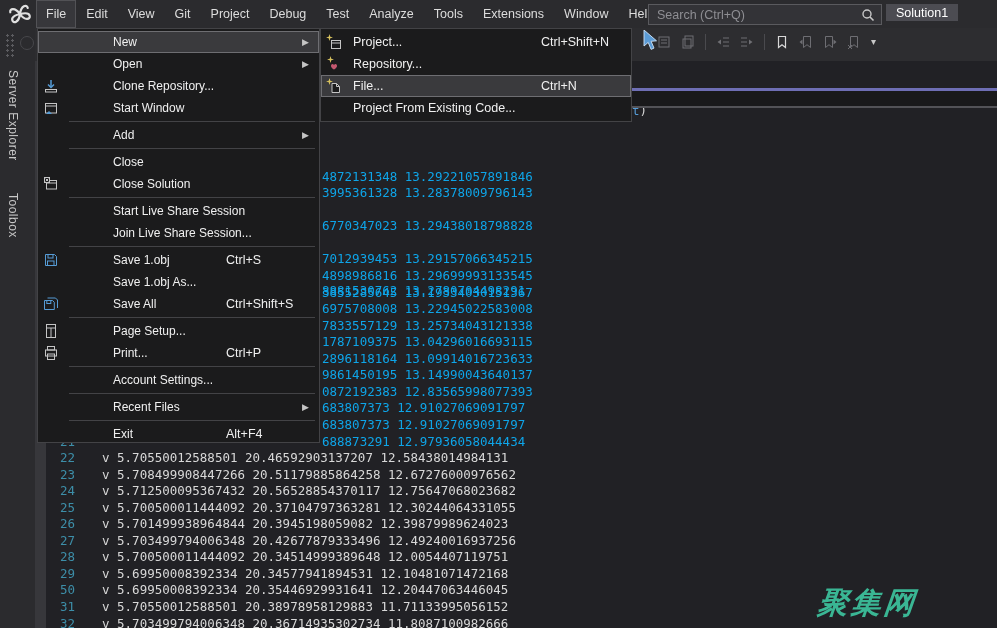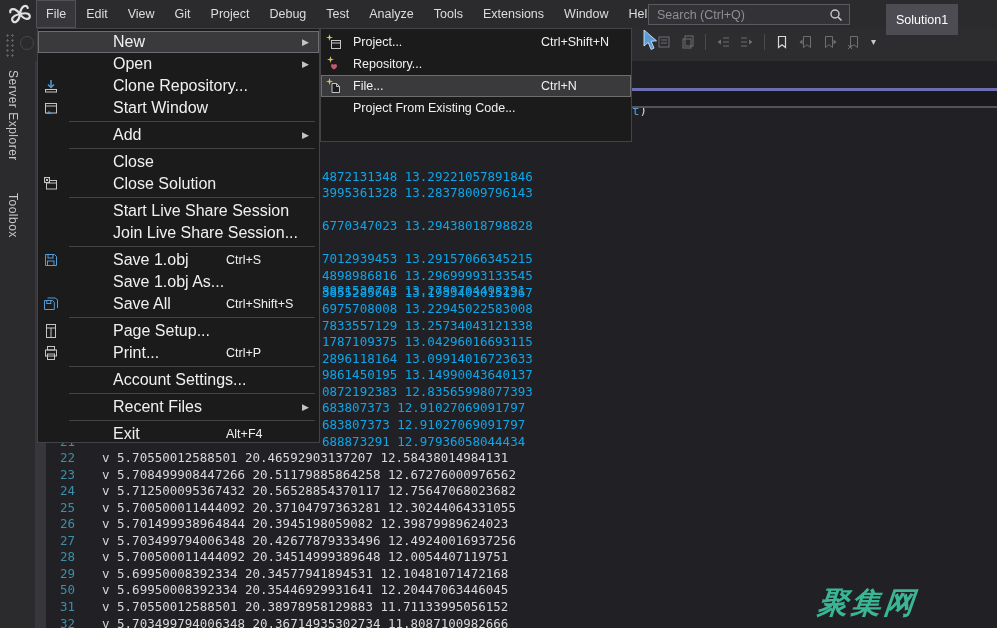--- a/index.html
+++ b/index.html
@@ -11,27 +11,27 @@
   }
   
   .titlebar { position:absolute; left:0; top:0; width:997px; height:28px; background:#2b2b2e; z-index:6; }
   .vs-logo { position:absolute; left:8px; top:3px; width:24px; height:22px; color:#e4e4e4; }
   .menubar { position:absolute; left:36px; top:0; height:28px; display:flex; align-items:stretch; }
   .menubar .mitem {
     padding:0 10px; display:flex; align-items:center; font-size:12.5px; color:#dddddd; cursor:default;
   }
   .menubar .mitem.active { background:#37373b; box-shadow:inset 0 0 0 1px #525256; }
   .searchbox {
-    position:absolute; left:648px; top:4px; width:202px; height:21px;
+    position:absolute; left:648px; top:4px; width:234px; height:21px;
     background:#333337; border:1px solid #5a5a5e; display:flex; align-items:center;
   }
   .searchbox .ph { flex:1; padding-left:8px; font-size:12.5px; color:#8e8e93; }
   .searchbox svg { margin-right:6px; }
   .sol-badge {
-    position:absolute; left:886px; top:4px; height:31px; padding:0 10px; background:#4c4c52;
+    position:absolute; left:886px; top:4px; height:17px; padding:0 10px; background:#4c4c52;
     color:#ffffff; font-size:12.5px; display:flex; align-items:center;
   }
   
   .toolbar-strip { position:absolute; left:0; top:28px; width:997px; height:33px; background:#2d2d30; z-index:1; }
   .grip {
     position:absolute; left:5px; top:33px; width:11px; height:24px;
     background-image:radial-gradient(#5c5c60 1px, transparent 1.2px);
     background-size:5px 5px; z-index:2;
   }
   .faint-circle { position:absolute; left:20px; top:36px; width:14px; height:14px; border:1px solid #47474b; border-radius:50%; z-index:2; }
@@ -54,25 +54,25 @@
   .gutter-strip { position:absolute; left:0; top:0; width:11px; height:568px; background:#37373b; }
   .ed-line { position:absolute; left:0; width:962px; height:17px; font-family:"DejaVu Sans Mono", monospace; font-size:12.5px; line-height:16.55px; white-space:pre; }
   .ed-line .num { position:absolute; left:10px; width:30px; text-align:right; color:#3d8ea8; }
   .ed-line .code { position:absolute; left:67px; color:#d8d8d8; }
   .ed-line .frag { position:absolute; left:287px; color:#0ea5e9; }
   .ed-line .tail { position:absolute; left:597px; color:#d4d4d4; }
   .ed-line .tail .lnk { color:#569cd6; }
   
   .menu-panel { position:absolute; background:#1b1b1c; border:1px solid #434346; z-index:10; padding-top:2px; }
   .file-menu { left:37px; top:28px; width:283px; height:415px; }
-  .new-submenu { left:320px; top:28px; width:312px; height:114px; }
+  .new-submenu { left:320px; top:28px; width:312px; height:94px; }
   .menu-row { position:relative; height:22px; display:flex; align-items:center; cursor:default; }
   .menu-row.hl { background:#3a3a3d; box-shadow:inset 0 0 0 1px #6e6e72; }
   .menu-row .ic { position:absolute; left:5px; top:3px; width:16px; height:16px; }
-  .file-menu .menu-row .lbl { position:absolute; left:75px; font-size:16px; color:#f0f0f0; white-space:nowrap; }
+  .file-menu .menu-row .lbl { position:absolute; left:75px; font-size:12px; color:#f0f0f0; white-space:nowrap; }
   .new-submenu .menu-row .lbl { position:absolute; left:32px; font-size:12.5px; color:#f0f0f0; white-space:nowrap; }
   .file-menu .menu-row .sc { position:absolute; left:188px; font-size:12.5px; color:#f0f0f0; }
   .new-submenu .menu-row .sc { position:absolute; left:220px; font-size:12.5px; color:#f0f0f0; }
   .menu-row .arr { position:absolute; left:264px; color:#c5c5c5; font-size:9px; }
   .menu-sep { height:1px; background:#434346; margin:2px 4px 2px 31px; }
   
   .watermark {
     position:absolute; left:818px; top:583px; z-index:12; color:#3ab694;
     font-size:30px; font-weight:bold; font-style:italic; letter-spacing:3px;
     transform:skewX(-6deg); font-family:"DejaVu Sans", sans-serif;

